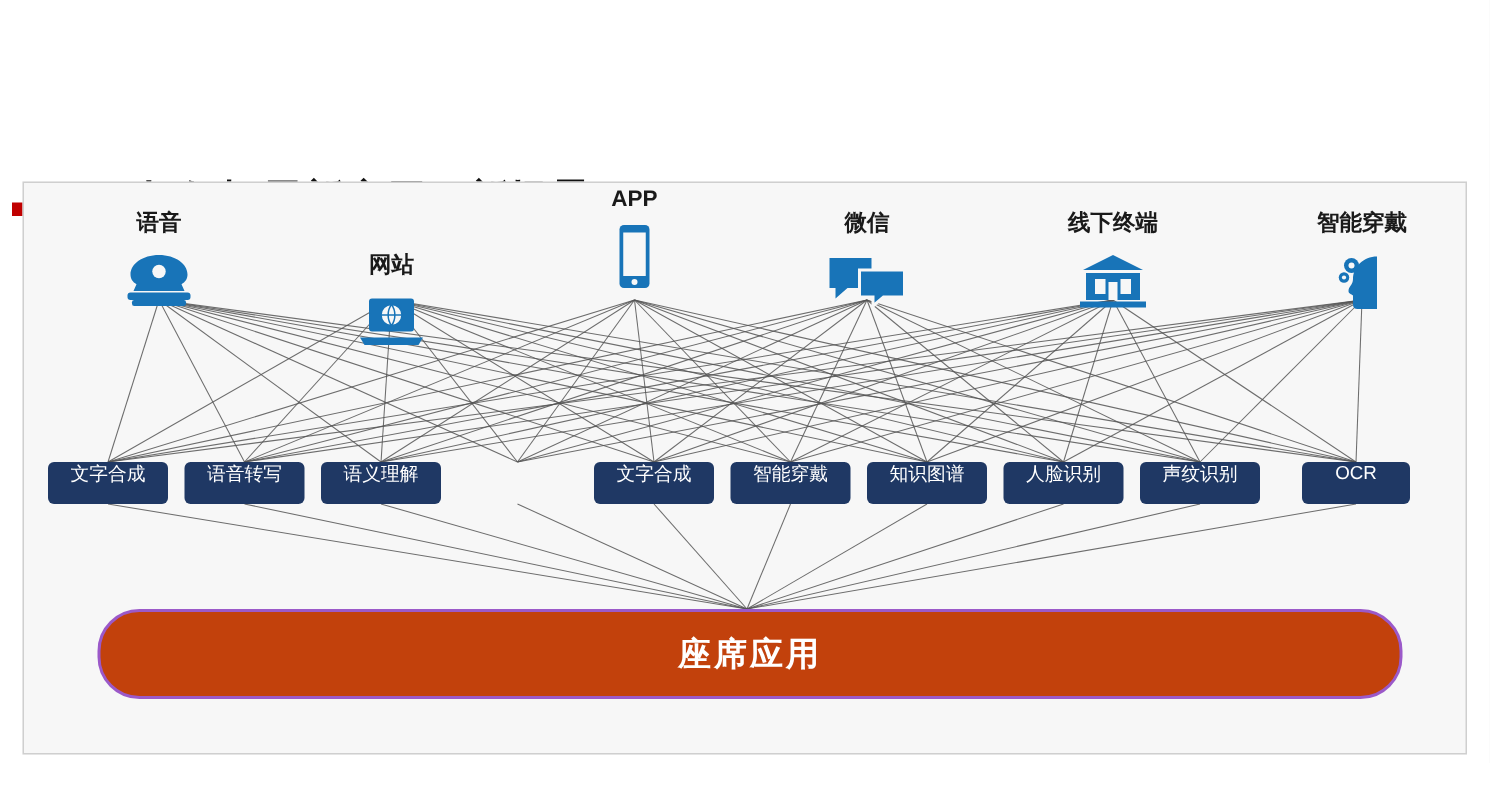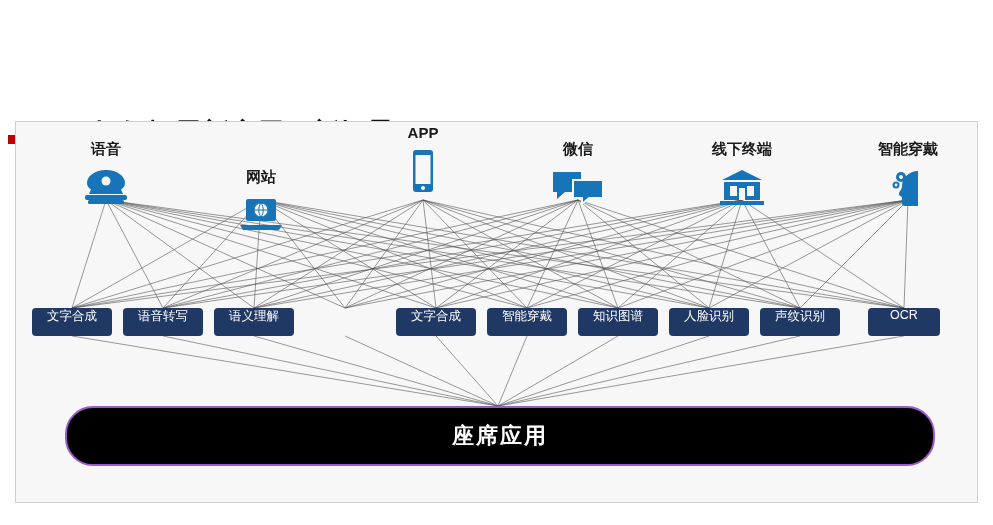--- a/index.html
+++ b/index.html
@@ -49,21 +49,21 @@
     background:#1f3864;color:#ffffff;
     border-radius:4px;
     font-size:12.5px;
     display:flex;align-items:flex-start;justify-content:center;
     white-space:nowrap;
     box-sizing:border-box;
   }
   
   #agent-app{
     position:absolute;left:49px;top:284px;width:866px;height:56px;
-    background:#000000;border:2px solid #9b59c9;border-radius:28px;
+    background:#c2410c;border:2px solid #9b59c9;border-radius:28px;
     color:#ffffff;font-size:22px;font-weight:bold;
     display:flex;align-items:center;justify-content:center;
     letter-spacing:2px;
   }
 </style>
 </head>
 <body>
 
 <div id="title-bar">
   <div id="title-accent"></div>

